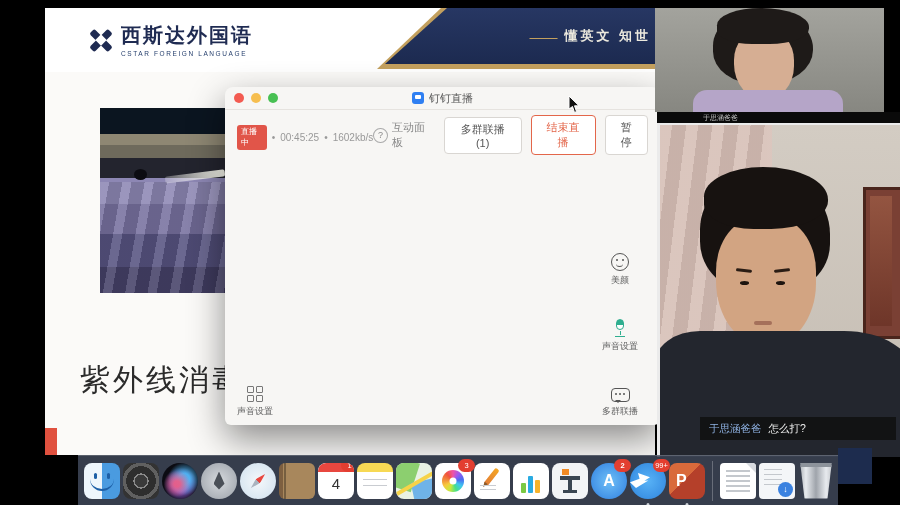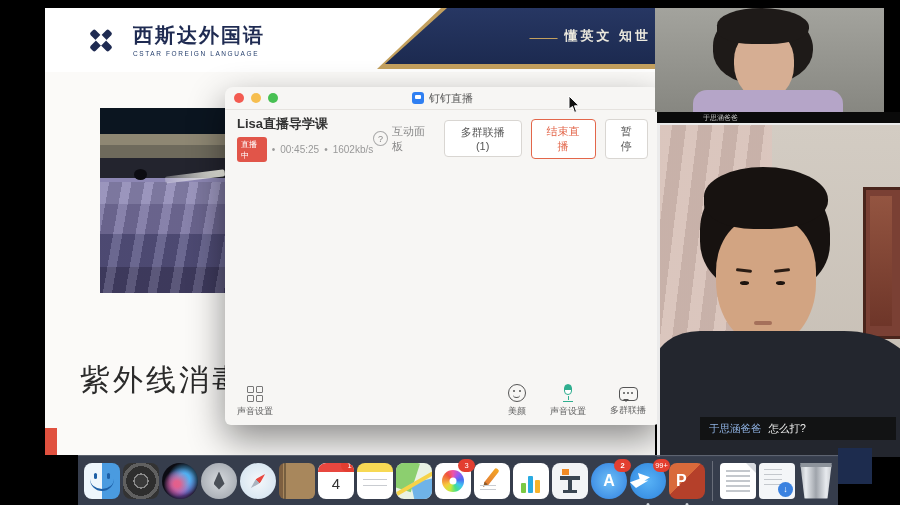--- a/index.html
+++ b/index.html
@@ -10,21 +10,21 @@
   #slide{position:absolute;left:45px;top:8px;width:610px;height:447px;background:#fbfaf8;}
   .slide-header{position:absolute;left:0;top:0;width:100%;height:64px;background:#fff;overflow:hidden;}
   .gold-band{position:absolute;top:0;right:0;width:278px;height:61px;background:#c3a05e;
              clip-path:polygon(64px 0,100% 0,100% 100%,0 100%);}
   .navy-band{position:absolute;top:0;right:0;width:270px;height:56px;
              background:linear-gradient(#273763,#1c2a50);
              clip-path:polygon(62px 0,100% 0,100% 100%,0 100%);
              display:flex;align-items:center;justify-content:flex-end;padding-right:4px;box-sizing:border-box;}
   .gold-dash{color:#c3a05e;font-size:15px;margin-right:9px;letter-spacing:-2px;}
   .banner-text{color:#ece9de;font-size:13px;letter-spacing:3px;font-weight:bold;}
-  .logo-wrap{position:absolute;left:40px;top:14px;display:flex;align-items:center;gap:16px;}
+  .logo-wrap{position:absolute;left:40px;top:14px;display:flex;align-items:center;gap:4px;}
   .logo-mark{position:relative;width:32px;height:32px;}
   .logo-bar{position:absolute;left:3px;top:13px;width:26px;height:7px;background:#1f2b52;border-radius:2px;}
   .lb1{transform:rotate(45deg);}
   .lb2{transform:rotate(-45deg);}
   .logo-gap{position:absolute;left:12px;top:12px;width:8px;height:8px;background:#fff;transform:rotate(45deg);}
   .brand-cn{font-size:20px;font-weight:bold;color:#1f2b52;letter-spacing:2px;}
   .brand-en{font-size:6.5px;color:#27406e;letter-spacing:1.6px;margin-top:1px;}
   .photo{position:absolute;left:55px;top:100px;width:130px;height:185px;
          background:linear-gradient(180deg,#0b1520 0 14%,#8e8773 14% 20%,#6e6a5c 20% 27%,
                     #23242e 27% 38%,#8d87b4 38% 52%,#77719f 52% 68%,#575381 68% 86%,#454168 86% 100%);}
@@ -66,21 +66,21 @@
   .monitor{width:54px;height:40px;border:2.5px solid rgba(255,255,255,.92);border-radius:5px;
            display:flex;align-items:center;justify-content:center;}
   .m-neck{width:8px;height:5px;background:rgba(255,255,255,.92);}
   .m-base{width:28px;height:3px;background:rgba(255,255,255,.92);border-radius:2px;}
   .share-text{margin-top:24px;font-size:11.5px;color:rgba(255,255,255,.95);letter-spacing:1px;}
   .toolbar{position:absolute;left:0;bottom:0;width:100%;height:52px;box-sizing:border-box;
            padding:6px 12px 7px 12px;display:flex;justify-content:space-between;align-items:flex-end;}
   .tool{display:flex;flex-direction:column;align-items:center;gap:3px;font-size:9px;color:#666;}
   .grid-icon{display:grid;grid-template-columns:7px 7px;gap:2px;}
   .grid-icon div{width:7px;height:7px;border:1.3px solid #777;border-radius:1px;box-sizing:border-box;}
-  .right-tools{display:flex;gap:24px;margin-right:2px;}
+  .right-tools{display:flex;gap:32px;margin-right:10px;flex-direction:column;}
   .smiley{position:relative;width:18px;height:18px;border:1.5px solid #555;border-radius:50%;box-sizing:border-box;}
   .smiley .e1,.smiley .e2{position:absolute;top:5px;width:2px;height:2px;background:#555;border-radius:50%;}
   .smiley .e1{left:4px;} .smiley .e2{right:4px;}
   .smiley .mouth{position:absolute;left:4px;bottom:3px;width:7px;height:4px;border-bottom:1.5px solid #555;border-radius:0 0 6px 6px;}
   .mic{position:relative;width:18px;height:18px;}
   .mic .cap{position:absolute;left:5px;top:0;width:8px;height:11px;border:1.5px solid #2fae8f;border-radius:4px;
             background:linear-gradient(#2fae8f 0 60%,#fff 60%);box-sizing:border-box;}
   .mic .stem{position:absolute;left:8.5px;top:12px;width:1.5px;height:4px;background:#2fae8f;}
   .mic .foot{position:absolute;left:4px;bottom:0;width:10px;height:1.5px;background:#2fae8f;}
   .bubble{position:relative;width:19px;height:14px;border:1.5px solid #555;border-radius:4px;box-sizing:border-box;margin-top:3px;}
@@ -239,21 +239,20 @@
         <div class="light l-yellow"></div>
         <div class="light l-green"></div>
       </div>
       <div class="tb-title">
         <span class="tb-appicon"></span>
         <span>钉钉直播</span>
       </div>
     </div>
     <div class="win-header">
       <div>
-        <div class="sess-title">Lisa直播导学课</div>
         <div class="stats-row">
           <span class="live-badge">直播中</span>
           <span class="stat">•</span>
           <span class="stat">00:45:25</span>
           <span class="stat">•</span>
           <span class="stat">1602kb/s</span>
         </div>
       </div>
       <div class="controls">
         <div class="help">

